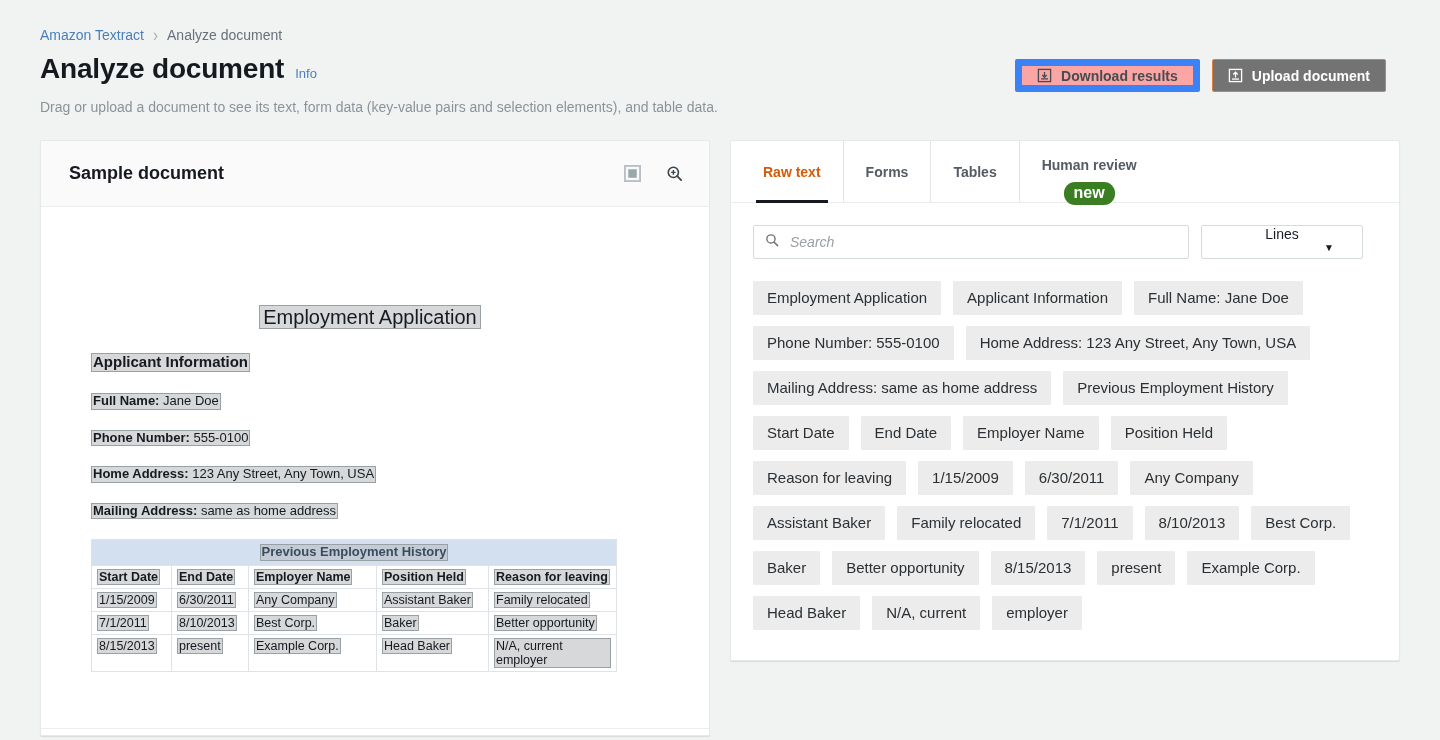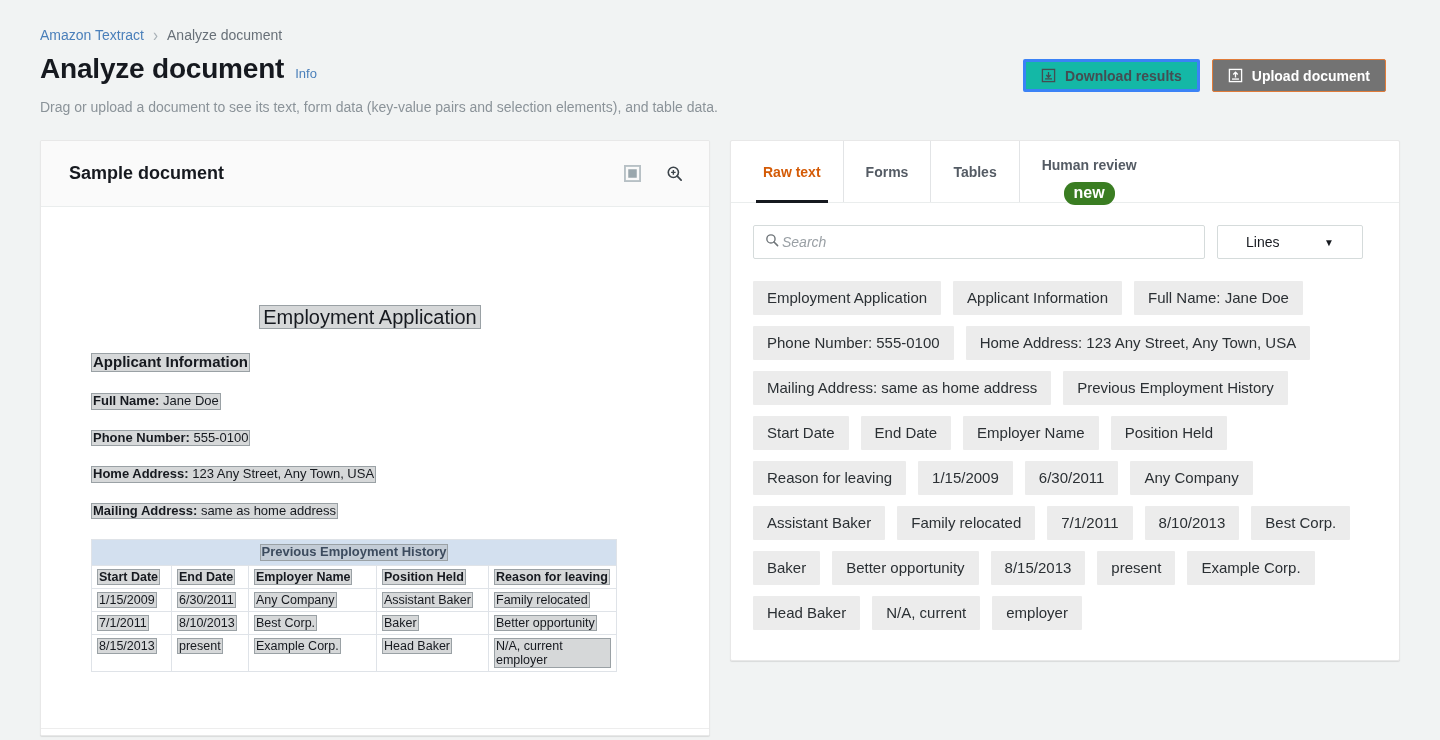--- a/index.html
+++ b/index.html
@@ -27,21 +27,21 @@
   .subtitle { margin-top: 14px; font-size: 14px; color: #8b9399; }
 
   .head-actions { position: absolute; right: 54px; top: 59px; display: flex; gap: 12px; align-items: center; }
 
   .btn {
     display: inline-flex; align-items: center; gap: 9px;
     height: 33px; padding: 0 15px;
     border-radius: 2px; font-size: 14px; font-weight: bold;
     cursor: pointer; white-space: nowrap;
   }
-  .btn-secondary { background: #14b8a6; border: 3px solid #3b82f6; color: #444d52; }
+  .btn-secondary { background: #fca5a5; border: 7px solid #3b82f6; color: #444d52; }
   .btn-primary { background: #737373; border: 1px solid #e07b39; color: #ffffff; }
   .ico { display: inline-block; width: 15px; height: 15px; flex: 0 0 15px; }
 
   
   .columns { display: flex; gap: 20px; padding: 0 40px; margin-top: 25px; align-items: flex-start; }
 
   .card { background: #ffffff; border: 1px solid #e8e8e8; border-radius: 2px; box-shadow: 0 1px 1px rgba(0,0,0,.10); }
 
   
   .doc-card { width: 670px; height: 596px; display: flex; flex-direction: column; overflow: hidden; gap: 34px; }
@@ -93,30 +93,30 @@
   .tab.active::after { content: ""; position: absolute; left: 15px; right: 15px; bottom: -1px; height: 3px; background: #16191f; }
   .badge-new {
     background: #3a7d22; color: #ffffff; border-radius: 11px;
     font-size: 16px; font-weight: bold; padding: 3px 10px 4px; line-height: 1;
   }
 
   .res-body { padding: 22px 36px 30px 22px; }
   .filter-row { display: flex; gap: 12px; align-items: center; }
   .search-box {
     flex: 1; height: 34px; border: 1px solid #d5dbdb; border-radius: 2px; background: #fff;
-    display: flex; align-items: center; gap: 1px; padding: 0 11px;
+    display: flex; align-items: center; gap: 9px; padding: 0 11px;
   }
   .search-input {
     border: none; outline: none; background: transparent; font-size: 14px;
     font-style: italic; color: #6f7579; width: 100%; font-family: "Liberation Sans", sans-serif;
   }
   .search-input::placeholder { color: #9aa0a5; font-style: italic; }
   .select-box {
-    width: 146px; height: 34px; border: 1px solid #d5dbdb; border-radius: 2px; background: #fff;
-    display: flex; align-items: center; padding: 0 28px; font-size: 14px; color: #16191f; cursor: pointer;
+    width: 162px; height: 34px; border: 1px solid #d5dbdb; border-radius: 2px; background: #fff;
+    display: flex; align-items: center; padding: 0 28px; font-size: 14px; color: #16191f; cursor: pointer; flex-direction: column;
   }
   .select-caret { margin-left: auto; font-size: 10px; color: #16191f; }
 
   .chips { display: flex; flex-wrap: wrap; gap: 11px 12px; margin-top: 22px; }
   .chip {
     background: #ececec; color: #2b3034; font-size: 15px;
     padding: 8px 14px 9px; border-radius: 1px; cursor: pointer; white-space: nowrap;
   }
 </style>
 </head>

